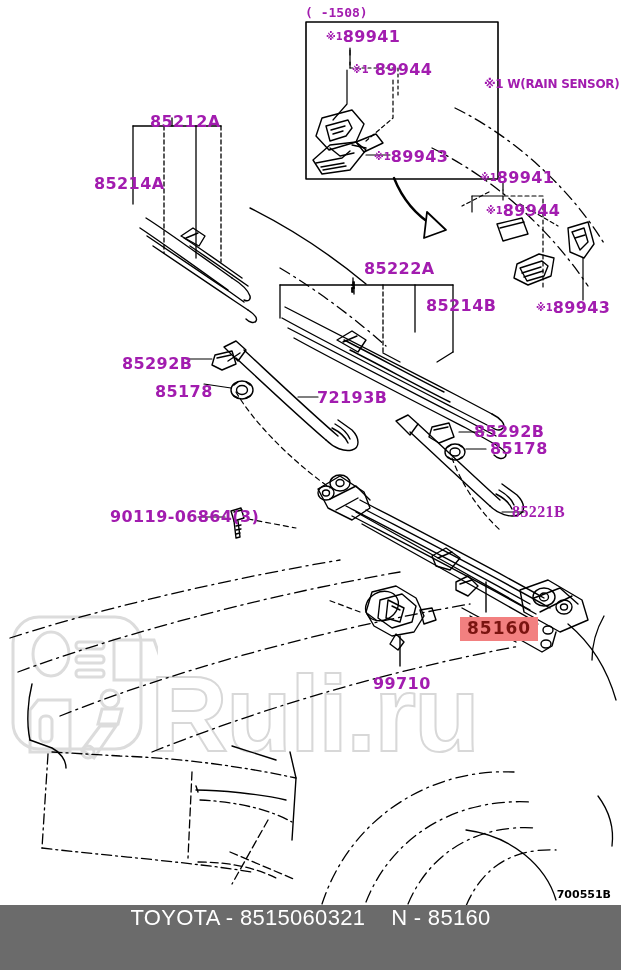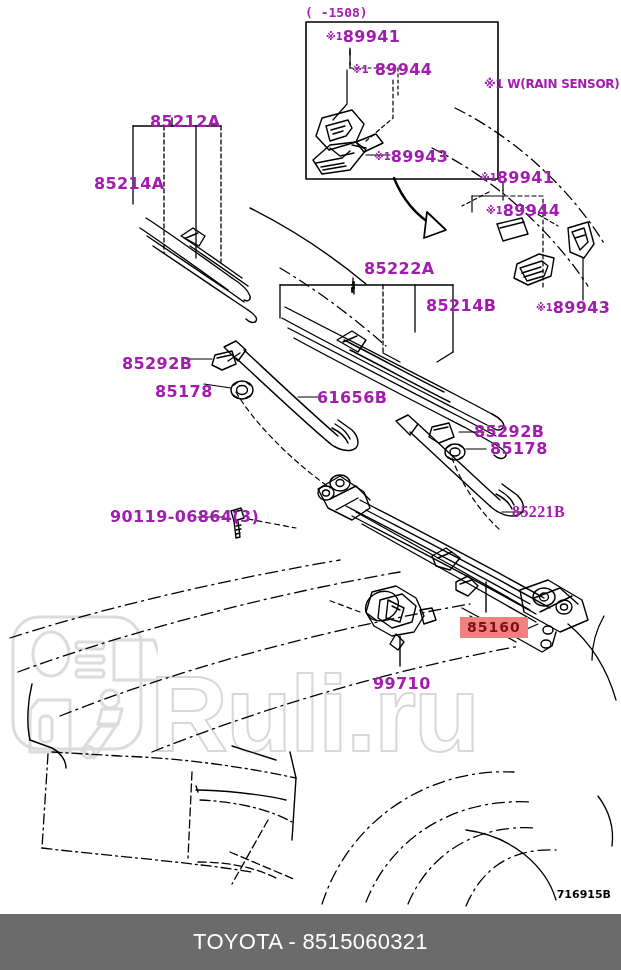--- a/index.html
+++ b/index.html
@@ -52,33 +52,32 @@
   .lbl.rain {
     font-size: 12px;
     font-weight: 700;
     letter-spacing: -0.3px;
   }
   
   .lbl.hl {
     background: #f28080;
     color: #7a1410;
     padding: 3px 7px 4px 7px;
-    font-size: 14px;
+    font-size: 17px;
     letter-spacing: 1px;
   }
   
   #caption-bar {
     position: absolute;
     left: 0;
     bottom: 0;
     width: 621px;
-    height: 56px;
+    height: 65px;
     background: #6b6b6b;
     display: flex;
-    align-items: center;
     justify-content: center;
     gap: 26px;
   }
   #caption-bar .cap {
     color: #ffffff;
     font-family: "Liberation Sans", sans-serif;
     font-size: 22px;
     font-weight: 400;
     letter-spacing: 0.3px;
   }
@@ -407,31 +406,32 @@
   </div>
   <div class="lbl n" style="left:536px; top:300px;">
     <span class="star">※1</span><span>89943</span>
   </div>
 
   <div class="lbl n" style="left:364px; top:261px;">85222A</div>
   <div class="lbl n" style="left:426px; top:298px;text-align:right;">85214B</div>
 
   <div class="lbl n" style="left:122px; top:356px;">85292B</div>
   <div class="lbl n" style="left:155px; top:384px;">85178</div>
-  <div class="lbl n" style="left:317px; top:390px;">61656B</div>
+  <div class="lbl n" style="left:317px; top:390px;">72193B</div>
 
   <div class="lbl n" style="left:474px; top:424px;">85292B</div>
   <div class="lbl n" style="left:490px; top:441px;">85178</div>
   <div class="lbl n" style="left:512px; top:504px;font-family:Liberation Serif, serif;">85221B</div>
 
   <div class="lbl n" style="left:110px; top:509px;">90119-06864(3)</div>
 
   <div class="lbl n" style="left:373px; top:676px;">99710</div>
 
   <div class="lbl hl" style="left:460px; top:617px;">85160</div>
 
-  <div id="diagram-code">716915B</div>
+  <div id="diagram-code">700551B</div>
 
   <div id="caption-bar">
     <span class="cap">TOYOTA - 8515060321</span>
+    <span class="cap">N - 85160</span>
   </div>
 
 </div>
 
 </body></html>

